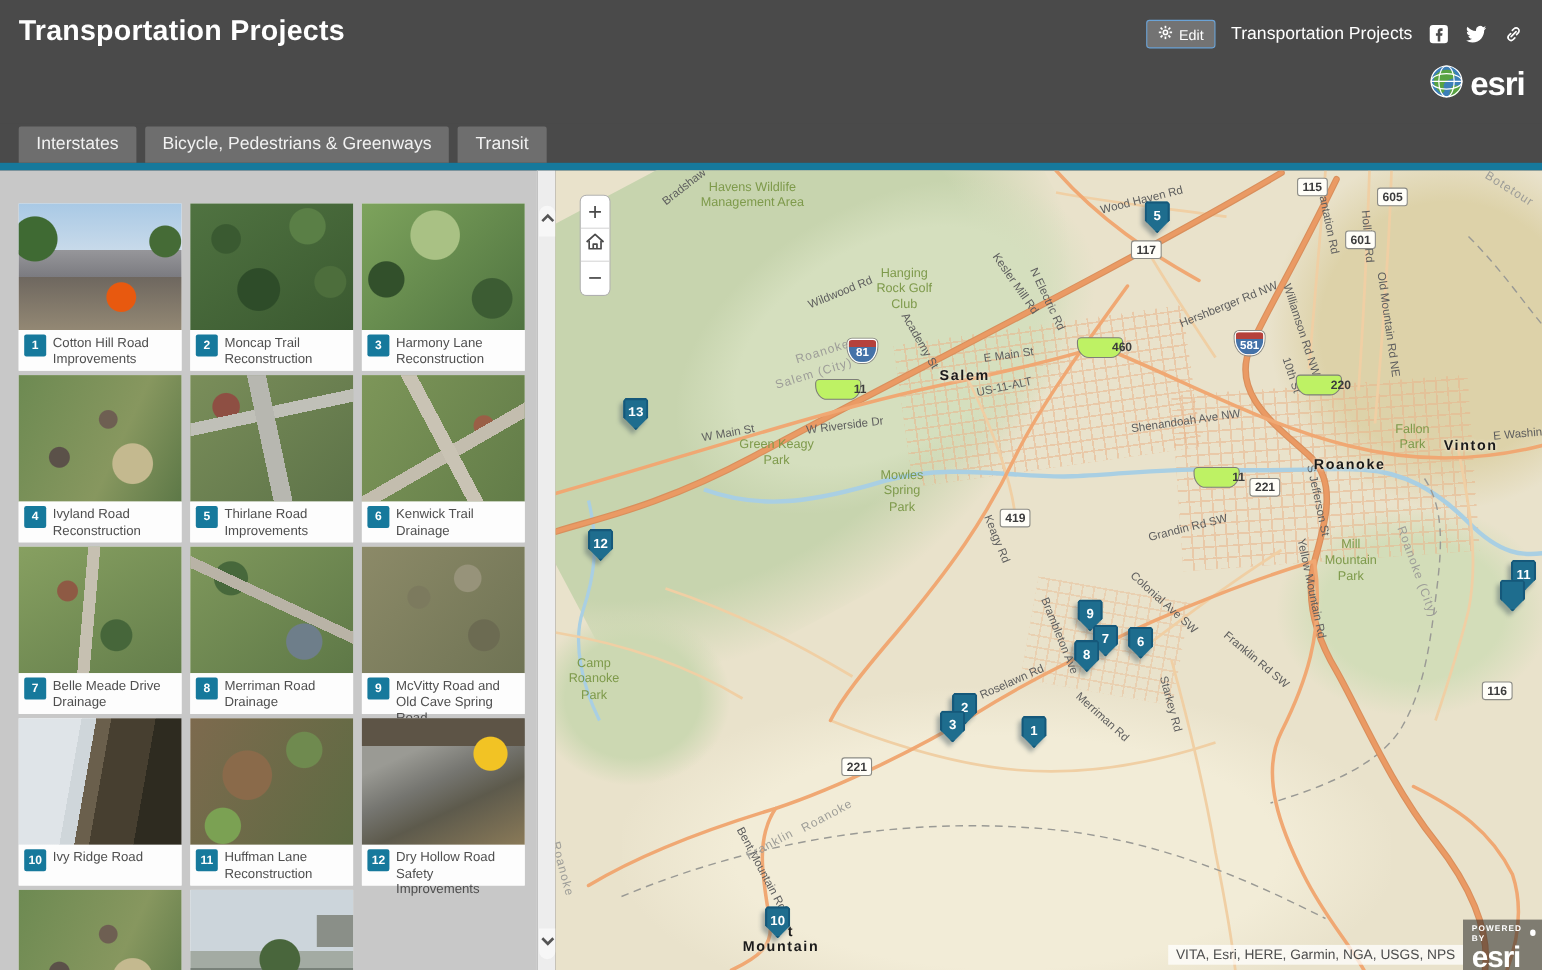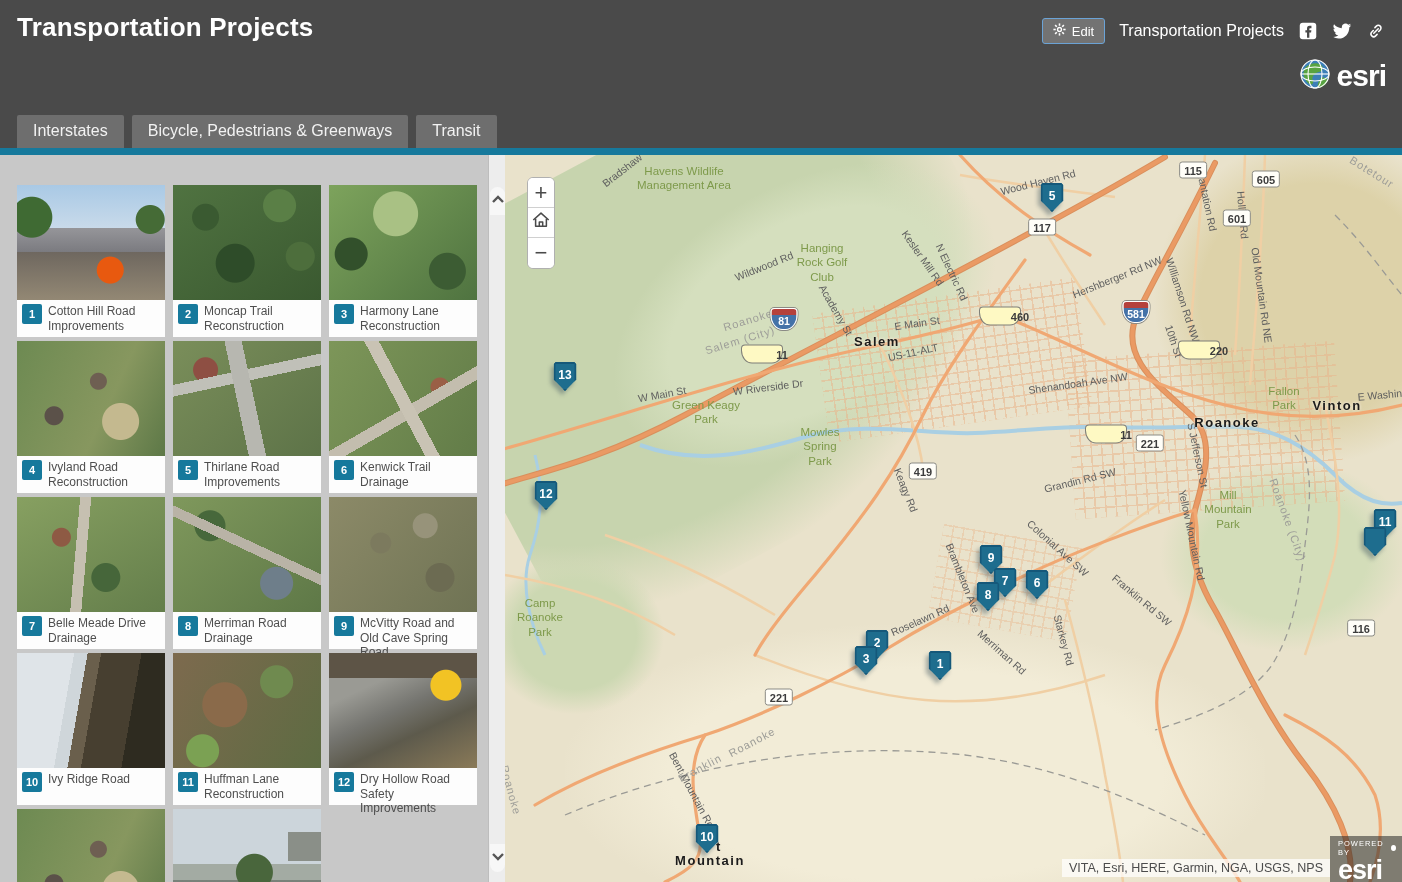--- a/index.html
+++ b/index.html
@@ -137,21 +137,21 @@
   .road-label { position:absolute; color:#5e5e5e; font-size:10.5px; white-space:nowrap; pointer-events:none; }
   .bnd-label { position:absolute; color:#9d9d98; font-size:11px; letter-spacing:1px; white-space:nowrap; pointer-events:none; }
   .city-label { position:absolute; transform:translate(-50%,-50%); color:#1b1b1b; font-weight:700;
     font-size:13px; letter-spacing:1.5px; white-space:nowrap; pointer-events:none;
     text-shadow:0 0 3px #efe8d4, 0 0 3px #efe8d4; }
 
   .shield { position:absolute; transform:translate(-50%,-50%); display:flex; align-items:center;
     justify-content:center; pointer-events:none; font-weight:700; }
   .shield.state { background:#fffef8; border:1.5px solid #8b8b85; border-radius:3px; color:#3c3c3c;
     font-size:11px; padding:0 4px; height:17px; }
-  .shield.us { background:#fef9c3; border:1.5px solid #7e7e78; border-radius:4px 4px 11px 11px / 4px 4px 13px 13px;
+  .shield.us { background:#bef264; border:1.5px solid #7e7e78; border-radius:4px 4px 11px 11px / 4px 4px 13px 13px;
     color:#3c3c3c; font-size:11px; width:24px; height:19px;padding-left:40px; }
   .shield.interstate { width:27px; height:22px; color:#fff; font-size:10.5px;
     background:linear-gradient(180deg,#b5413c 0 6px,#4472a8 6px); border:1px solid #fff;
     border-radius:4px 4px 12px 12px / 4px 4px 15px 15px; padding-top:4px; box-shadow:0 0 0 1px #8a8a85; }
 
   .marker-wrap { position:absolute; transform:translate(-50%,-52%);
     filter:drop-shadow(-3px 4px 2px rgba(70,90,100,.45)); cursor:pointer; }
   .marker { width:23px; height:29px; background:#1e6d8e;
     clip-path:polygon(10% 0,90% 0,100% 9%,100% 60%,50% 100%,0 60%,0 9%);
     color:#fff; font-size:12px; font-weight:700; text-align:center; padding-top:6px;
@@ -161,21 +161,21 @@
     border:1px solid #b0b0b0; border-radius:6px; overflow:hidden; }
   .mc-btn { height:30px; display:flex; align-items:center; justify-content:center; cursor:pointer;
     color:#4a4a4a; font-size:22px; font-weight:400; border-bottom:1px solid #d0d0d0; background:#fff; }
   .mc-btn:last-child { border-bottom:0; }
 
   .attribution { position:absolute; right:72px; bottom:5px; background:rgba(255,255,255,.72);
     color:#4c4c4c; font-size:12.5px; padding:2px 7px; white-space:nowrap; }
   .powered { position:absolute; right:0; bottom:0; width:72px; height:46px; background:rgba(40,40,40,.55);
     color:#fff; padding:3px 6px 0 8px; }
   .powered-top { display:flex; align-items:center; gap:3px; }
-  .powered-label { font-size:7.5px; letter-spacing:1px; font-weight:400; }
+  .powered-label { font-size:7.5px; letter-spacing:1px; font-weight:700; }
   .powered-dot { width:6px; height:6px; background:#fff; border-radius:50%; }
   .powered-word { font-size:27px; font-weight:700; letter-spacing:-1px; line-height:1; }
 </style>
 </head>
 <body>
 
 <div class="header">
   <div class="title">Transportation Projects</div>
   <div class="hdr-right">
     <div class="edit-btn">
@@ -491,21 +491,21 @@
         <div class="shield state" style="left: 761px; top: 24px;">605</div>
         <div class="shield state" style="left: 732px; top: 63px;">601</div>
         <div class="shield state" style="left: 537px; top: 72px;">117</div>
         <div class="shield state" style="left: 418px; top: 316px;">419</div>
         <div class="shield state" style="left: 645px; top: 288px;">221</div>
         <div class="shield state" style="left: 274px; top: 542px;">221</div>
         <div class="shield state" style="left: 856px; top: 473px;">116</div>
         <div class="marker-wrap" style="left: 547px; top: 43px;">
           <div class="marker">5</div>
         </div>
-        <div class="marker-wrap" style="left: 60px; top: 222px;">
+        <div class="marker-wrap" style="left: 73px; top: 222px; font-family: Liberation Mono, monospace;">
           <div class="marker">13</div>
         </div>
         <div class="marker-wrap" style="left: 41px; top: 341px;">
           <div class="marker">12</div>
         </div>
         <div class="marker-wrap" style="left: 880px; top: 369px;">
           <div class="marker">11</div>
         </div>
         <div class="marker-wrap" style="left: 870px; top: 387px;">
           <div class="marker"></div>

